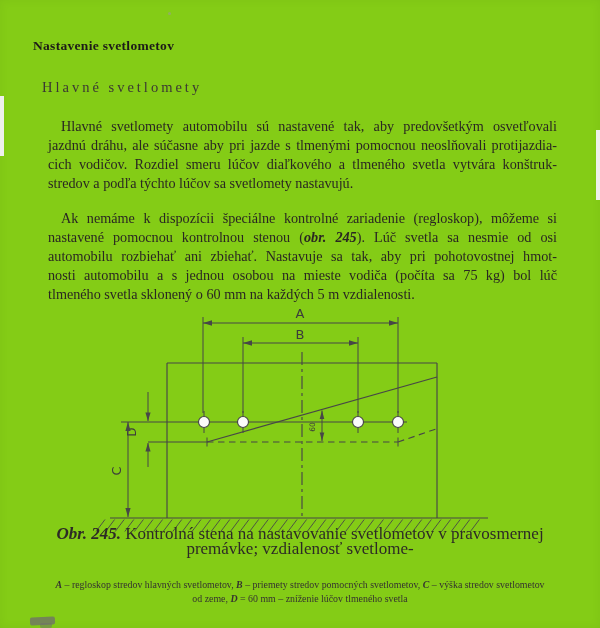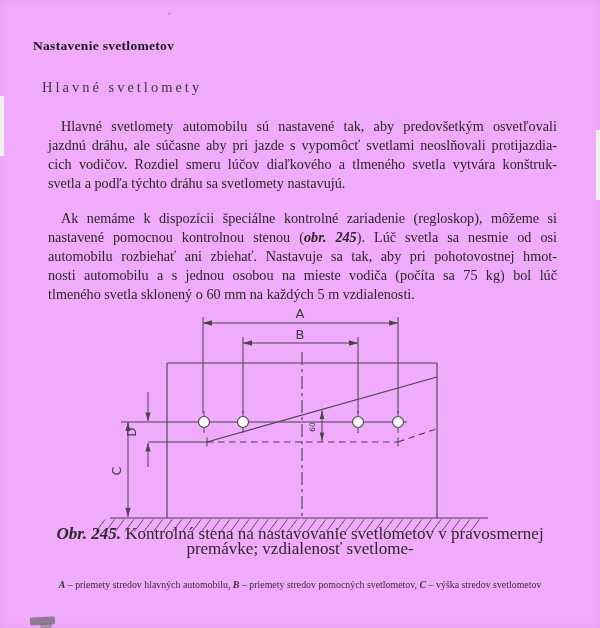--- a/index.html
+++ b/index.html
@@ -1,20 +1,20 @@
 <!DOCTYPE html>
 <html><head>
 <meta charset="utf-8">
 <style>
   html,body{margin:0;padding:0;}
   body{background:#e9e9e9;}
   .page{
     position:relative;
     width:600px;height:628px;
-    background:#f0abfc;
+    background:#84cc16;
     overflow:hidden;
     font-family:"Liberation Serif", serif;
     color:#2a2722;
     box-shadow:inset 0 0 10px rgba(0,0,0,0.05);
   }
   .speck{position:absolute;border-radius:50%;background:#9a9a9a;opacity:.55;}
   .edge-shade{position:absolute;background:#efefed;}
   h1.title{
     position:absolute;left:33px;top:38px;margin:0;
     font-size:13.5px;font-weight:bold;letter-spacing:.3px;color:#1d1b18;
@@ -56,23 +56,23 @@
   <div class="speck" style="left:168px;top:12px;width:3px;height:3px;"></div>
   <div class="edge-shade" style="left:0;top:96px;width:4px;height:60px;"></div>
   <div class="edge-shade" style="left:596px;top:130px;width:4px;height:70px;"></div>
 
   <h1 class="title">Nastavenie svetlometov</h1>
   <h2 class="subtitle">Hlavné svetlomety</h2>
 
   <div class="body-text">
     <div class="para">
         <div class="line ind"><span>Hlavné svetlomety automobilu sú nastavené tak, aby predovšetkým osvetľovali</span></div>
-        <div class="line"><span>jazdnú dráhu, ale súčasne aby pri jazde s vypomôcť svetlami neoslňovali protijazdia-</span></div>
+        <div class="line"><span>jazdnú dráhu, ale súčasne aby pri jazde s tlmenými pomocnou neoslňovali protijazdia-</span></div>
         <div class="line"><span>cich vodičov. Rozdiel smeru lúčov diaľkového a tlmeného svetla vytvára konštruk-</span></div>
-        <div class="line last"><span>svetla a podľa týchto dráhu sa svetlomety nastavujú.</span></div>
+        <div class="line last"><span>stredov a podľa týchto lúčov sa svetlomety nastavujú.</span></div>
       </div>
     <div class="para">
         <div class="line ind"><span>Ak nemáme k dispozícii špeciálne kontrolné zariadenie (regloskop), môžeme si</span></div>
         <div class="line"><span>nastavené pomocnou kontrolnou stenou (</span><span class="it">obr. 245</span><span>). Lúč svetla sa nesmie od osi</span></div>
         <div class="line"><span>automobilu rozbiehať ani zbiehať. Nastavuje sa tak, aby pri pohotovostnej hmot-</span></div>
         <div class="line"><span>nosti automobilu a s jednou osobou na mieste vodiča (počíta sa 75 kg) bol lúč</span></div>
         <div class="line last"><span>tlmeného svetla sklonený o 60 mm na každých 5 m vzdialenosti.</span></div>
       </div>
   </div>
 
@@ -193,18 +193,19 @@
       <polygon points="128,422 125.4,431 130.6,431" fill="#474747" stroke="none"></polygon>
       <polygon points="128,517 125.4,508 130.6,508" fill="#474747" stroke="none"></polygon>
     </g>
     <text x="121" y="471" text-anchor="middle" font-size="13" fill="#3c3c3c" stroke="none" transform="rotate(-90 121 471)">C</text>
   </svg>
 
   <div class="caption">
       <div class="line"><span class="it">Obr. 245.</span><span> Kontrolná stena na nastavovanie svetlometov v pravosmernej premávke; vzdialenosť svetlome-</span></div>
     </div>
   <div class="legend">
-      <div class="line"><span class="it">A</span><span> – priemety stredov hlavných automobilu, </span><span class="it">B</span><span> – priemety stredov pomocných svetlometov, </span><span class="it">C</span><span> – výška stredov svetlometov</span></div>
+      <div class="line"><span class="it">A</span><span> – regloskop stredov hlavných svetlometov, </span><span class="it">B</span><span> – priemety stredov pomocných svetlometov, </span><span class="it">C</span><span> – výška stredov svetlometov</span></div>
+      <div class="line"><span>od zeme, </span><span class="it">D</span><span> = 60 mm – zníženie lúčov tlmeného svetla</span></div>
     </div>
 
   <div class="smudge" style="left:30px;top:617px;width:25px;height:8px;transform:rotate(-3deg);"></div>
   <div class="smudge" style="left:40px;top:623px;width:12px;height:5px;opacity:.5;"></div>
 </div>
 
 </body></html>

